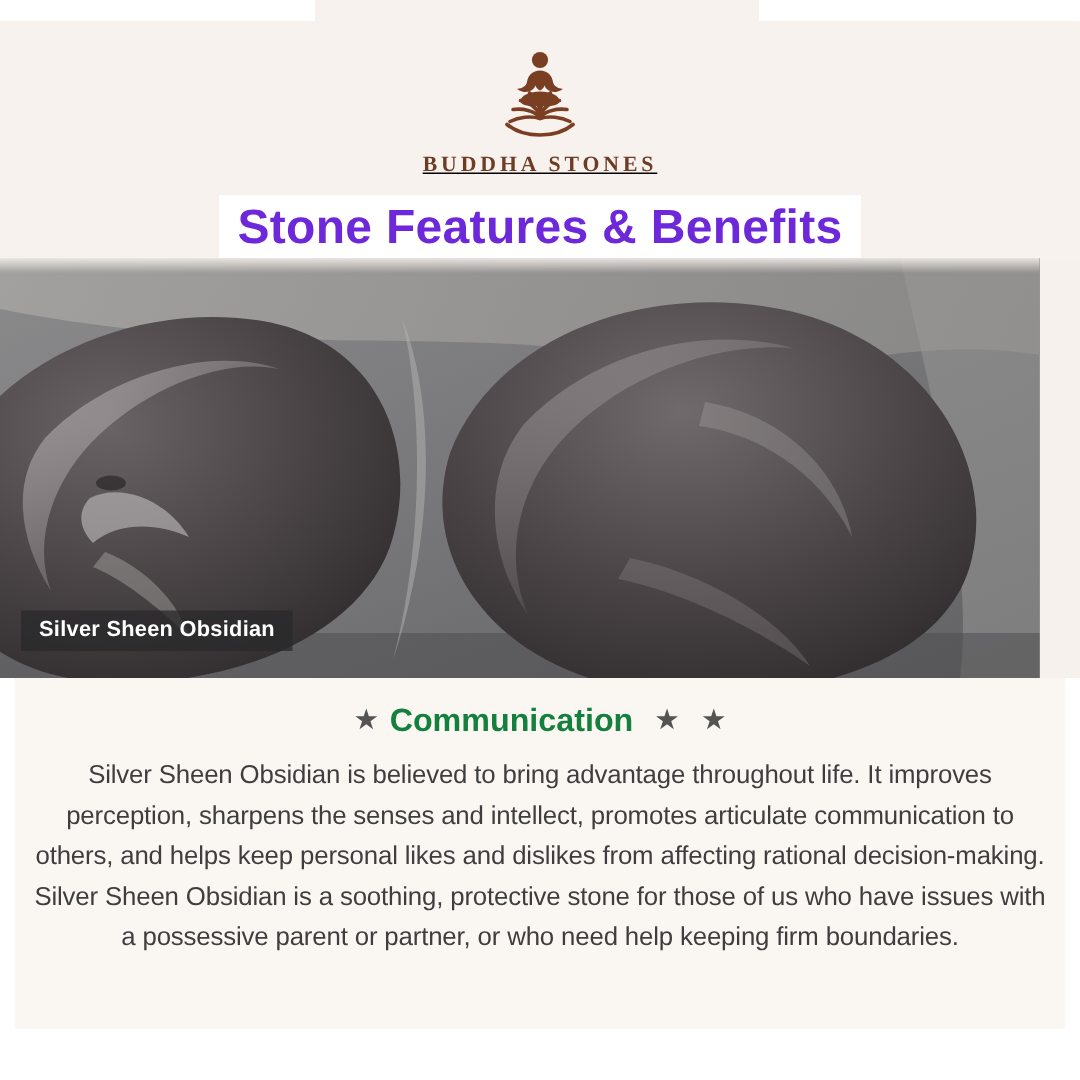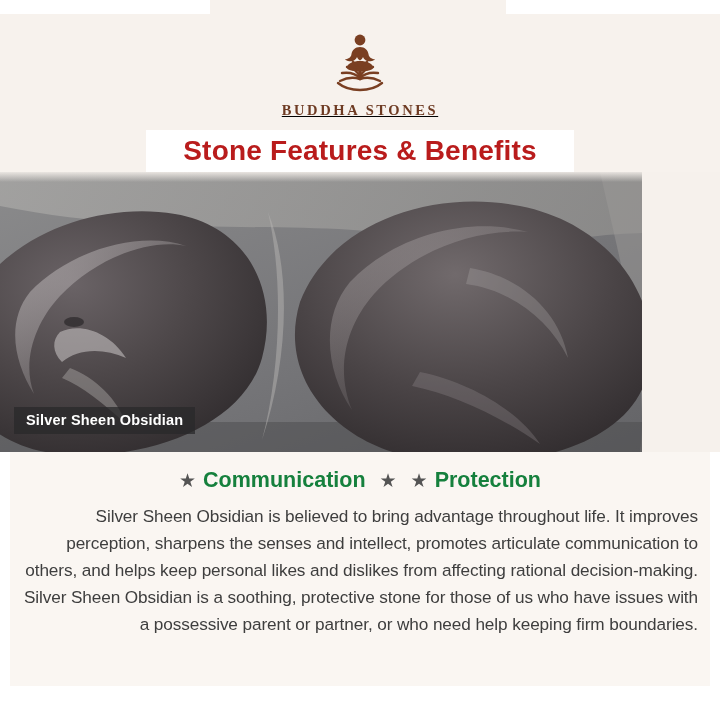--- a/index.html
+++ b/index.html
@@ -58,33 +58,33 @@
     top: 130px;
     left: 146px;
     width: 428px;
     height: 42px;
     background: #ffffff;
     display: flex;
     align-items: center;
     justify-content: center;
   }
   .title-bar .title-text {
-    font-size: 28px;
-    font-weight: bold;
-    color: #b91c1c;
+    font-size: 32px;
+    font-weight: bold;
+    color: #6d28d9;
     font-family: "Liberation Sans", sans-serif;
     letter-spacing: 0.2px;
     text-align: center;
   }
 
   
   .photo {
     position: absolute;
     top: 172px; left: 0;
-    width: 642px;
+    width: 693px;
     height: 280px;
     overflow: hidden;
     background: #6f6f70;
   }
   .photo-svg { display: block; }
   .photo-caption {
     position: absolute;
     left: 14px;
     bottom: 18px;
     padding: 5px 12px 6px 12px;
@@ -128,21 +128,21 @@
   }
   .kw .kw-text {
     font-size: 21.5px;
     font-weight: bold;
     color: #15803d;
   }
   .paragraph {
     font-size: 17.2px;
     line-height: 27px;
     color: #3e3e3e;
-    text-align: right;
+    text-align: center;
     letter-spacing: -0.1px;
   }
   .bottom-white {
     position: absolute;
     bottom: 0; left: 0;
     width: 720px; height: 34px;
     background: #ffffff;
   }
   .side-left, .side-right {
     position: absolute;
@@ -264,21 +264,20 @@
     <div class="keywords">
       <div class="kw">
         <span class="star">★</span>
         <span class="kw-text">Communication</span>
       </div>
       <div class="kw">
         <span class="star">★</span>
       </div>
       <div class="kw">
         <span class="star">★</span>
-        <span class="kw-text">Protection</span>
       </div>
     </div>
     <p class="paragraph">Silver Sheen Obsidian is believed to bring advantage throughout life. It improves perception, sharpens the senses and intellect, promotes articulate communication to others, and helps keep personal likes and dislikes from affecting rational decision-making. Silver Sheen Obsidian is a soothing, protective stone for those of us who have issues with a possessive parent or partner, or who need help keeping firm boundaries.</p>
   </div>
 
   <div class="side-left"></div>
   <div class="side-right"></div>
   <div class="bottom-white"></div>
 
 </div>

